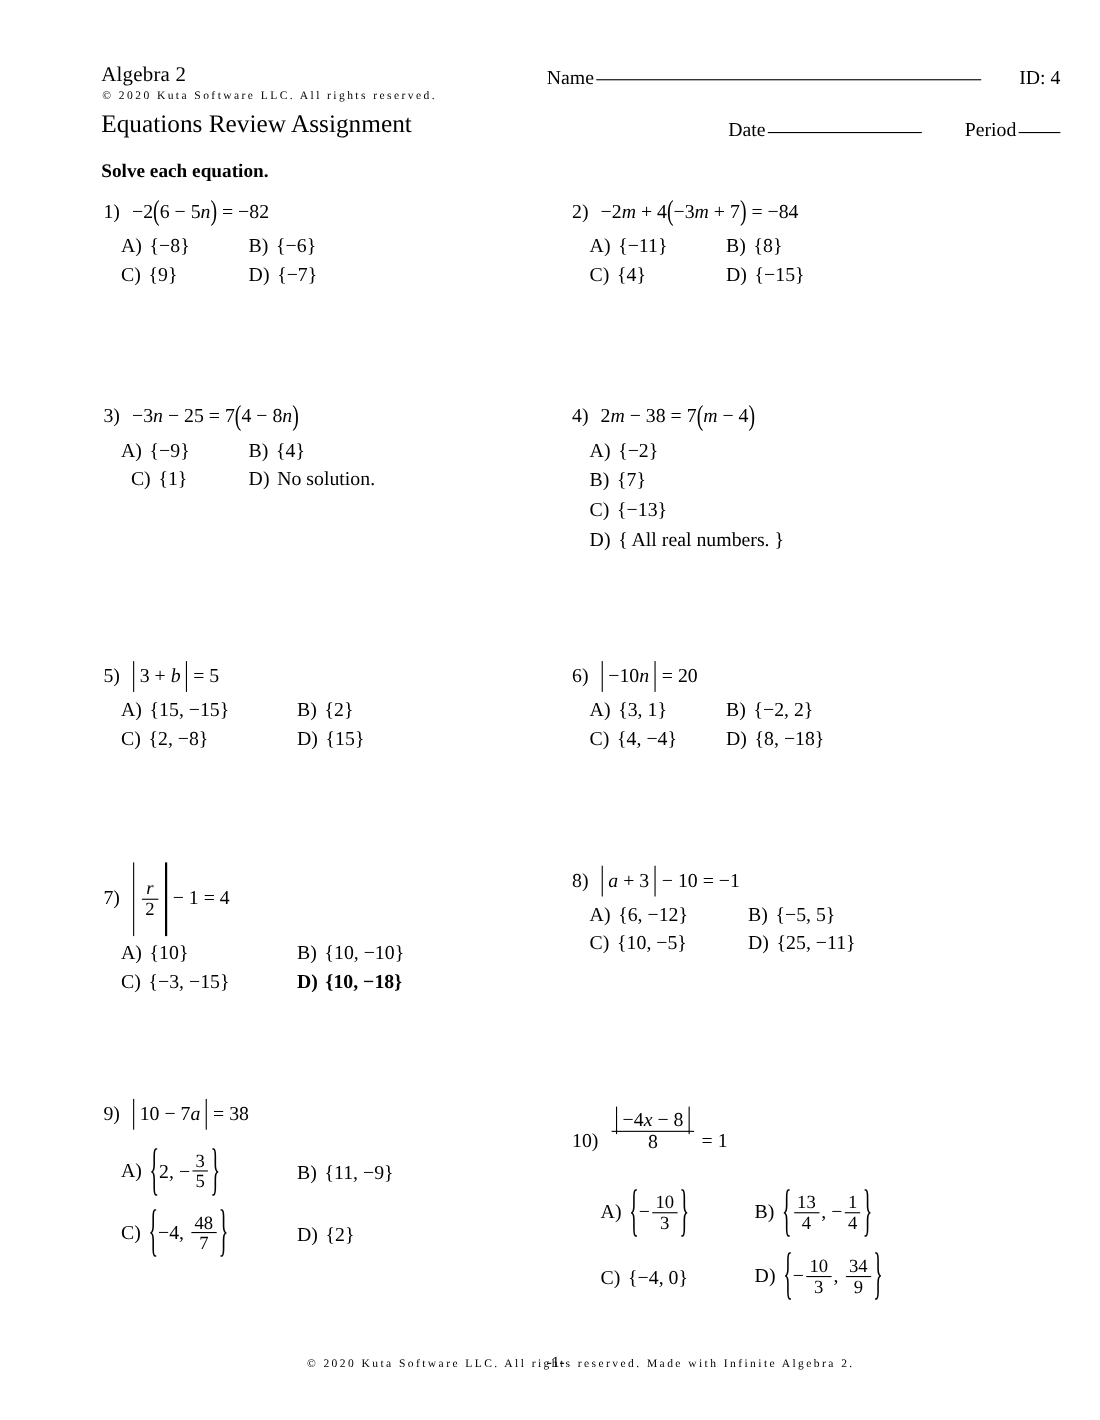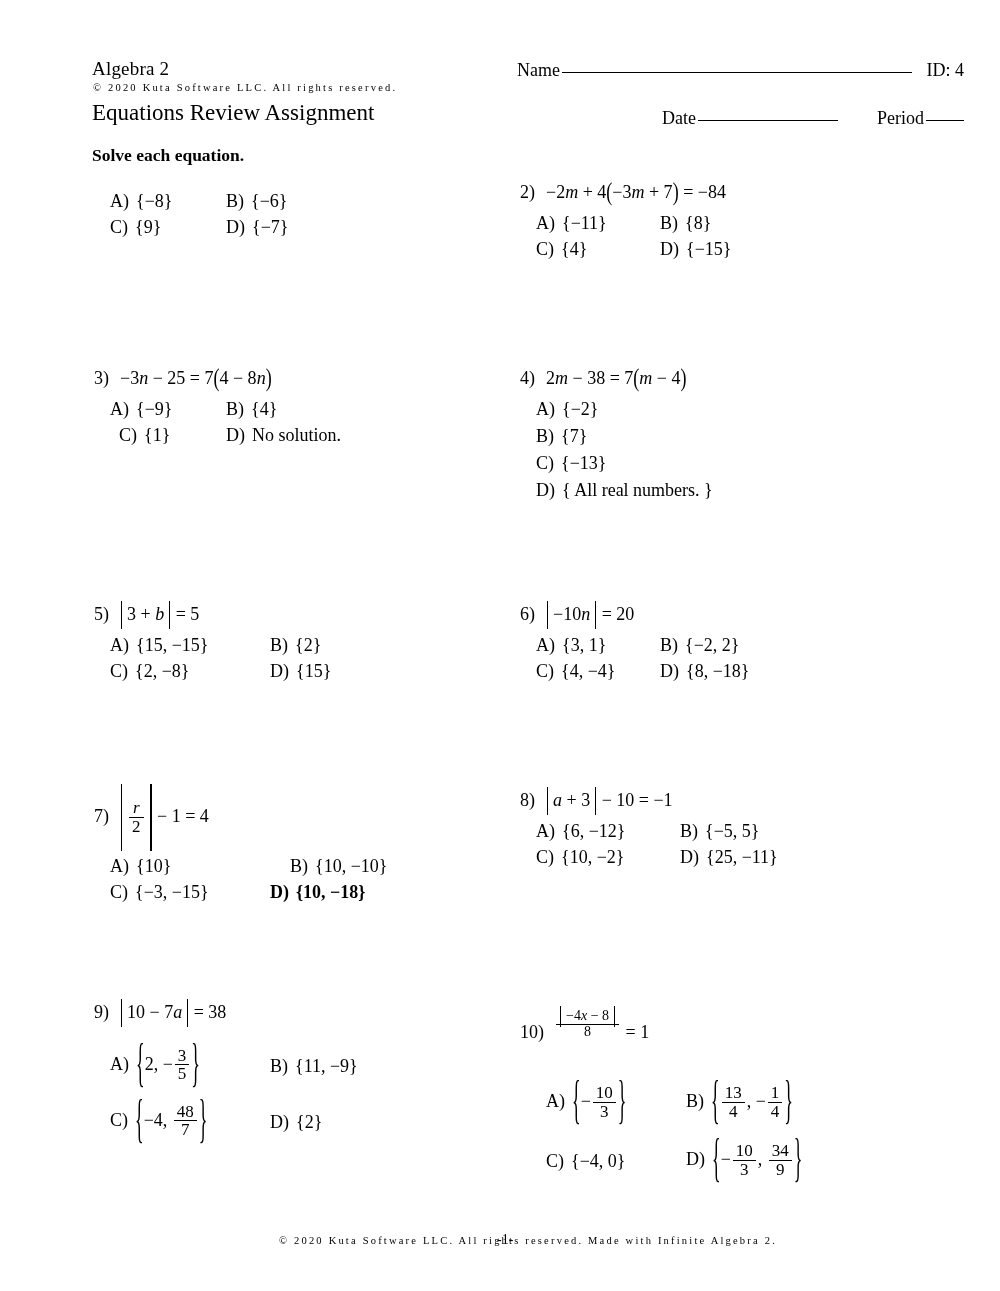--- a/index.html
+++ b/index.html
@@ -47,21 +47,21 @@
   }
   .hdr-title {
     position: absolute;
     top: 42px;
     left: 0px;
     font-size: 23px;
   }
   .hdr-name {
     position: absolute;
     top: 2px;
-    left: 425px;
+    left: 405px;
     font-size: 18px;
     white-space: nowrap;
   }
   .hdr-name .rule {
     display: inline-block;
     border-bottom: 1.2px solid #000;
     width: 350px;
     margin-left: 2px;
     vertical-align: 3px;
   }
@@ -181,21 +181,21 @@
     vertical-align: middle;
     text-align: center;
     position: relative;
     top: -1px;
     margin: 0 2px;
     line-height: 1.05;
     font-size: 17px;
   }
   .frac .n { display: block; padding: 0 3px; }
   .frac .d { display: block; padding: 0 3px; border-top: 1.2px solid #000; }
-  .frac.big { font-size: 14px; }
+  .frac.big { font-size: 18px; }
   
   .footer {
     position: absolute;
     left: 92px;
     top: 1235px;
     width: 872px;
     font-size: 10.5px;
     letter-spacing: 2.2px;
     text-align: center;
     white-space: nowrap;
@@ -224,20 +224,23 @@
       <span>Date</span><span class="rule"></span>
     </div>
     <div class="hdr-period">
       <span>Period</span><span class="rule"></span>
     </div>
   </div>
 
   <div class="directions">Solve each equation.</div>
 
   <div class="prob" style="top:182px; left:94px; width:390px;">
+    <div class="stem">
+      <span class="num">1)</span><span>−2</span><span class="bigp">(</span><span>6 − 5</span><span class="it">n</span><span class="bigp">)</span> <span>= −82</span>
+    </div>
     <div class="choices">
       <div class="row2">
         <span class="ch" style="left:16px;"><span class="lbl">A)</span><span>{−8}</span></span>
         <span class="ch" style="left:132px;"><span class="lbl">B)</span><span>{−6}</span></span>
       </div>
       <div class="row2">
         <span class="ch" style="left:16px;"><span class="lbl">C)</span><span>{9}</span></span>
         <span class="ch" style="left:132px;"><span class="lbl">D)</span><span>{−7}</span></span>
       </div>
     </div>
@@ -319,40 +322,40 @@
     </div>
   </div>
 
   <div class="prob" style="top:790px; left:94px; width:400px;">
     <div class="stem" style="height:44px;">
       <span class="num" style="position:relative; top:10px;">7)</span><span class="abs tall" style="position:relative; top:10px;"><span class="frac"><span class="n it">r</span><span class="d">2</span></span></span> <span style="position:relative; top:10px;">− 1 = 4</span>
     </div>
     <div class="choices" style="margin-top:22px;">
       <div class="row2">
         <span class="ch" style="left:16px;"><span class="lbl">A)</span><span>{10}</span></span>
-        <span class="ch" style="left:176px;margin-left:20px;"><span class="lbl">B)</span><span>{10, −10}</span></span>
+        <span class="ch" style="left:176px;"><span class="lbl">B)</span><span>{10, −10}</span></span>
       </div>
       <div class="row2">
         <span class="ch" style="left:16px;"><span class="lbl">C)</span><span>{−3, −15}</span></span>
         <span class="ch" style="left:176px;font-weight:bold;"><span class="lbl">D)</span><span>{10, −18}</span></span>
       </div>
     </div>
   </div>
 
   <div class="prob" style="top:790px; left:520px; width:420px;">
     <div class="stem">
       <span class="num">8)</span><span class="abs"><span class="it">a</span><span> + 3</span></span> <span>− 10 = −1</span>
     </div>
     <div class="choices">
       <div class="row2">
         <span class="ch" style="left:16px;"><span class="lbl">A)</span><span>{6, −12}</span></span>
         <span class="ch" style="left:160px;"><span class="lbl">B)</span><span>{−5, 5}</span></span>
       </div>
       <div class="row2">
-        <span class="ch" style="left:16px;"><span class="lbl">C)</span><span>{10, −2}</span></span>
+        <span class="ch" style="left:16px;"><span class="lbl">C)</span><span>{10, −5}</span></span>
         <span class="ch" style="left:160px;"><span class="lbl">D)</span><span>{25, −11}</span></span>
       </div>
     </div>
   </div>
 
   <div class="prob" style="top:1002px; left:94px; width:400px;">
     <div class="stem">
       <span class="num">9)</span><span class="abs"><span>10 − 7</span><span class="it">a</span></span> <span>= 38</span>
     </div>
     <div class="choices" style="margin-top:16px;">

